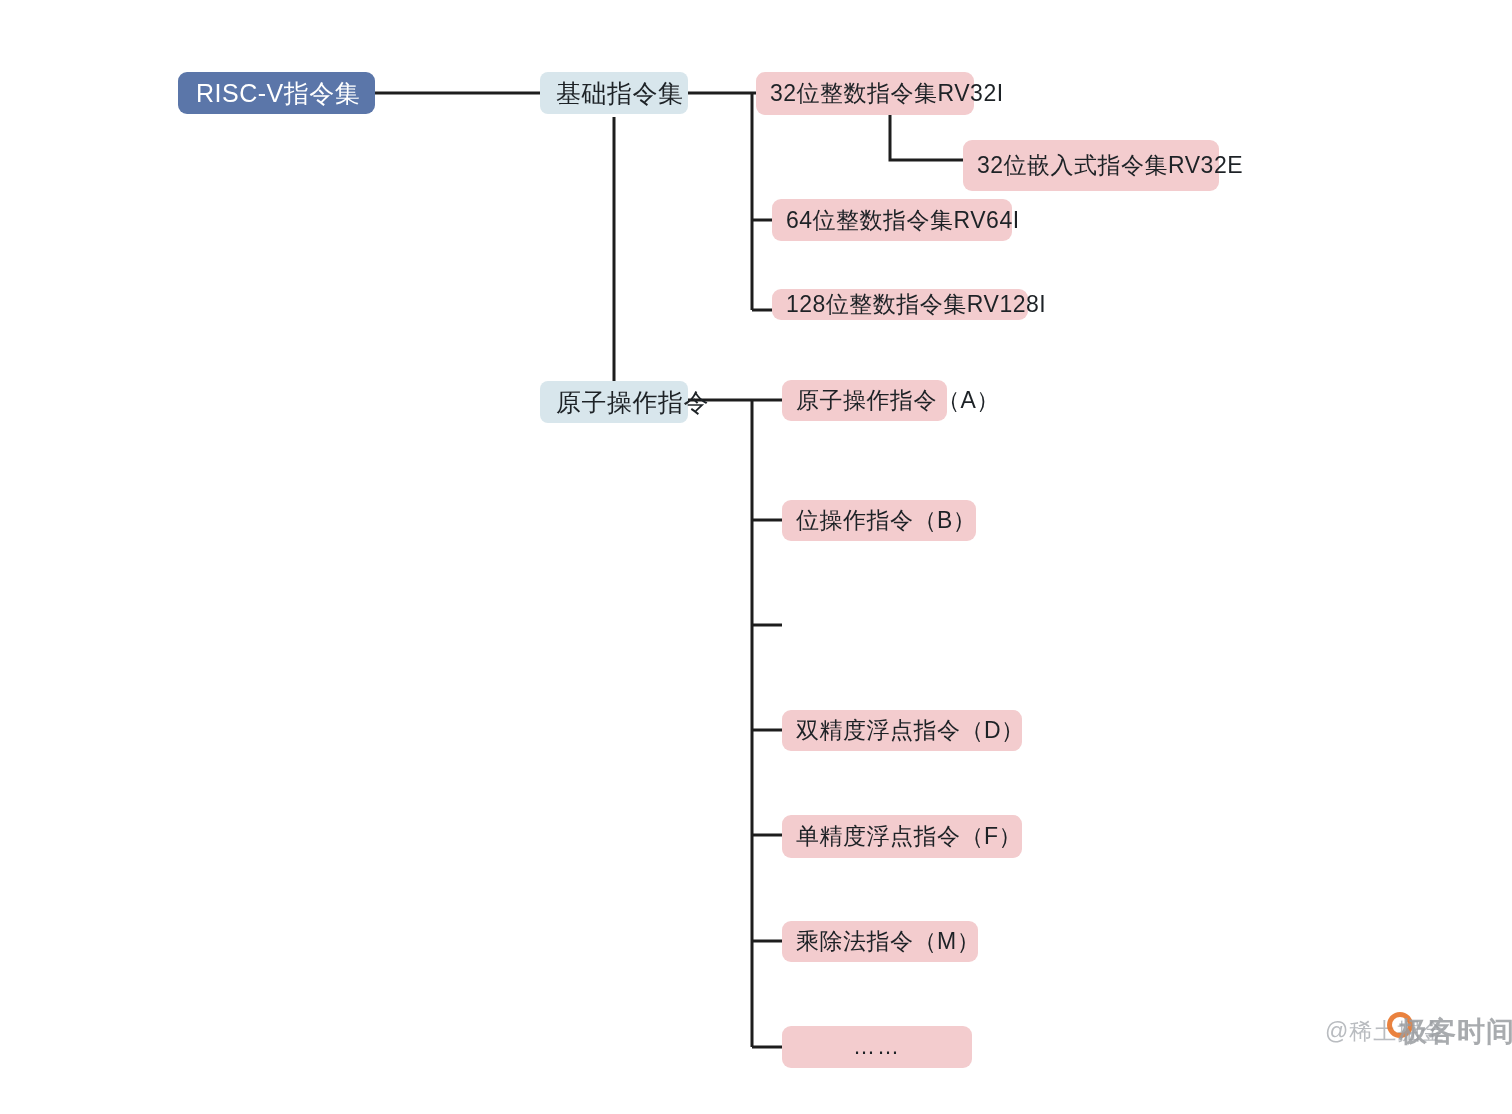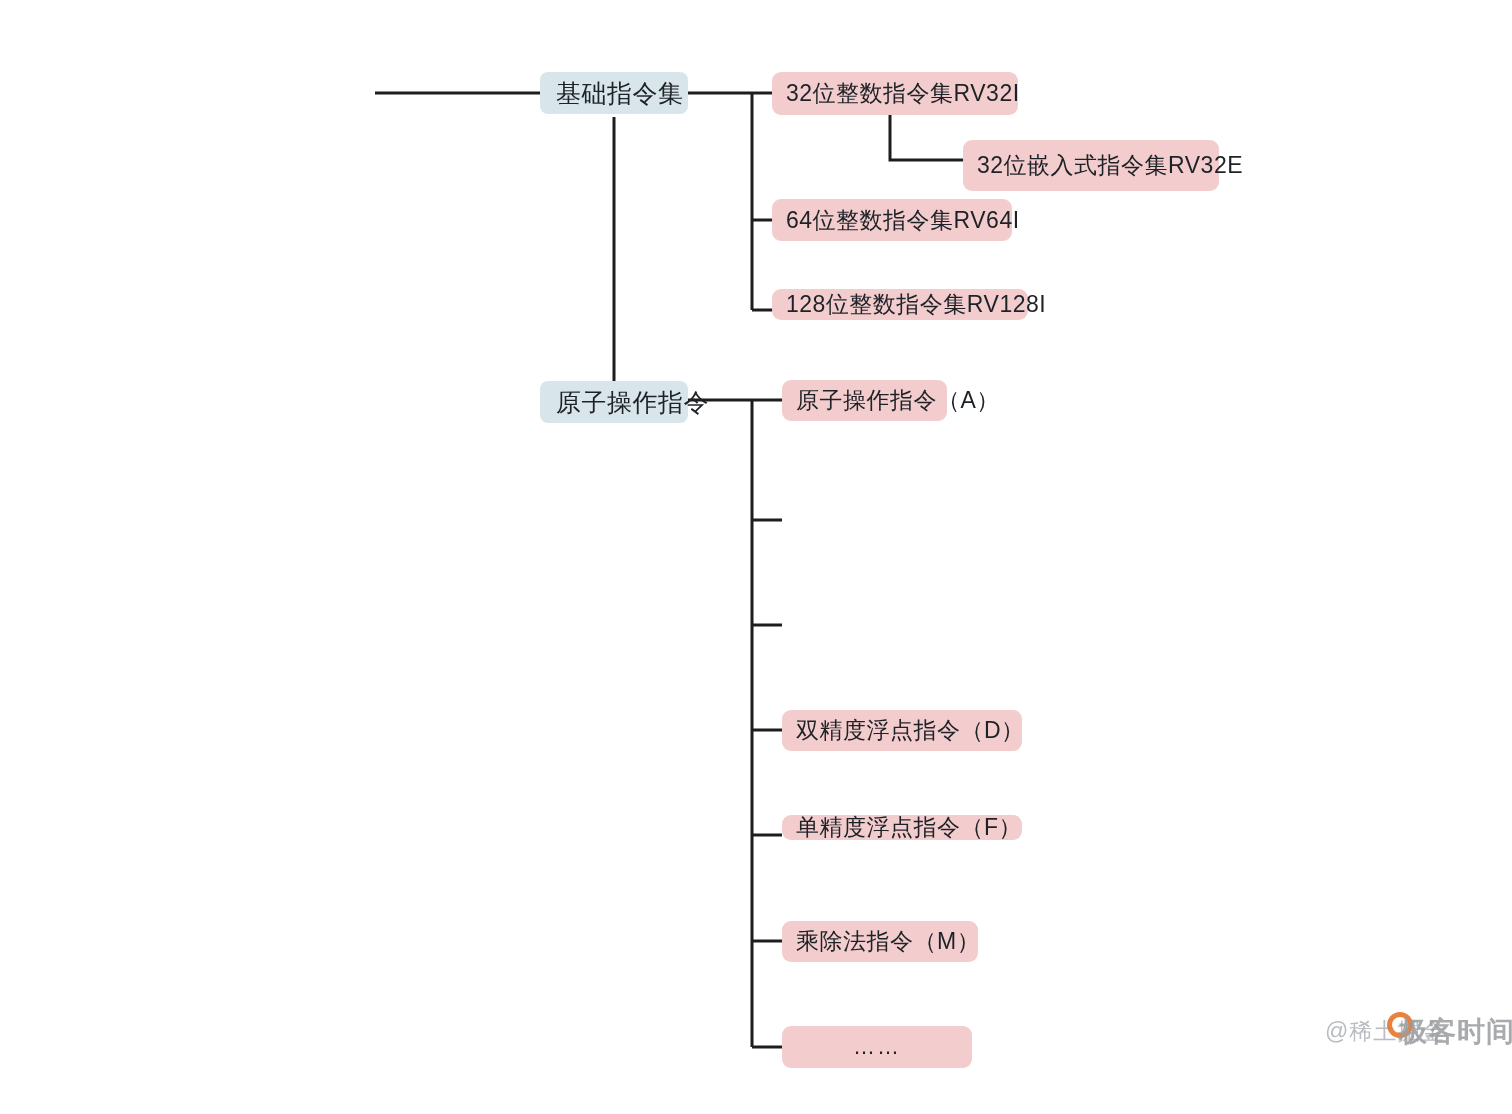--- a/index.html
+++ b/index.html
@@ -132,56 +132,62 @@
       <path d="M 752 400 L 782 400"></path>
       <path d="M 752 520 L 782 520"></path>
       <path d="M 752 625 L 782 625"></path>
       <path d="M 752 730 L 782 730"></path>
       <path d="M 752 835 L 782 835"></path>
       <path d="M 752 941 L 782 941"></path>
       <path d="M 752 1047 L 782 1047"></path>
     </g>
   </svg>
 
+  <div class="node root" style="left:178px; top:72px; width:197px; height:42px;">
+    <span class="node-label">RISC-V指令集</span>
+  </div>
 
   <div class="node branch" style="left:540px; top:72px; width:148px; height:42px;">
     <span class="node-label">基础指令集</span>
   </div>
 
   <div class="node branch" style="left:540px; top:381px; width:148px; height:42px;">
     <span class="node-label">原子操作指令</span>
   </div>
 
-  <div class="node leaf" style="left:772px; top:72px; width:246px; height:43px;">
+  <div class="node leaf" style="left:756px; top:72px; width:218px; height:43px;">
     <span class="node-label">32位整数指令集RV32I</span>
   </div>
 
   <div class="node leaf" style="left:772px; top:199px; width:240px; height:42px;">
     <span class="node-label">64位整数指令集RV64I</span>
   </div>
 
   <div class="node leaf" style="left:772px; top:289px; width:256px; height:31px;">
     <span class="node-label">128位整数指令集RV128I</span>
   </div>
 
   <div class="node leaf" style="left:963px; top:140px; width:256px; height:51px;">
     <span class="node-label">32位嵌入式指令集RV32E</span>
   </div>
 
   <div class="node leaf" style="left:782px; top:380px; width:165px; height:41px;">
     <span class="node-label">原子操作指令（A）</span>
   </div>
 
+  <div class="node leaf" style="left:782px; top:500px; width:194px; height:41px;">
+    <span class="node-label">位操作指令（B）</span>
+  </div>
 
 
   <div class="node leaf" style="left:782px; top:710px; width:240px; height:41px;">
     <span class="node-label">双精度浮点指令（D）</span>
   </div>
 
-  <div class="node leaf" style="left:782px; top:815px; width:240px; height:25px;">
+  <div class="node leaf" style="left:782px; top:815px; width:240px; height:43px;">
     <span class="node-label">单精度浮点指令（F）</span>
   </div>
 
   <div class="node leaf" style="left:782px; top:921px; width:196px; height:41px;">
     <span class="node-label">乘除法指令（M）</span>
   </div>
 
   <div class="node leaf ellipsis" style="left:782px; top:1026px; width:190px; height:42px;">
     <span class="node-label" style="text-align:center;">……</span>
   </div>

